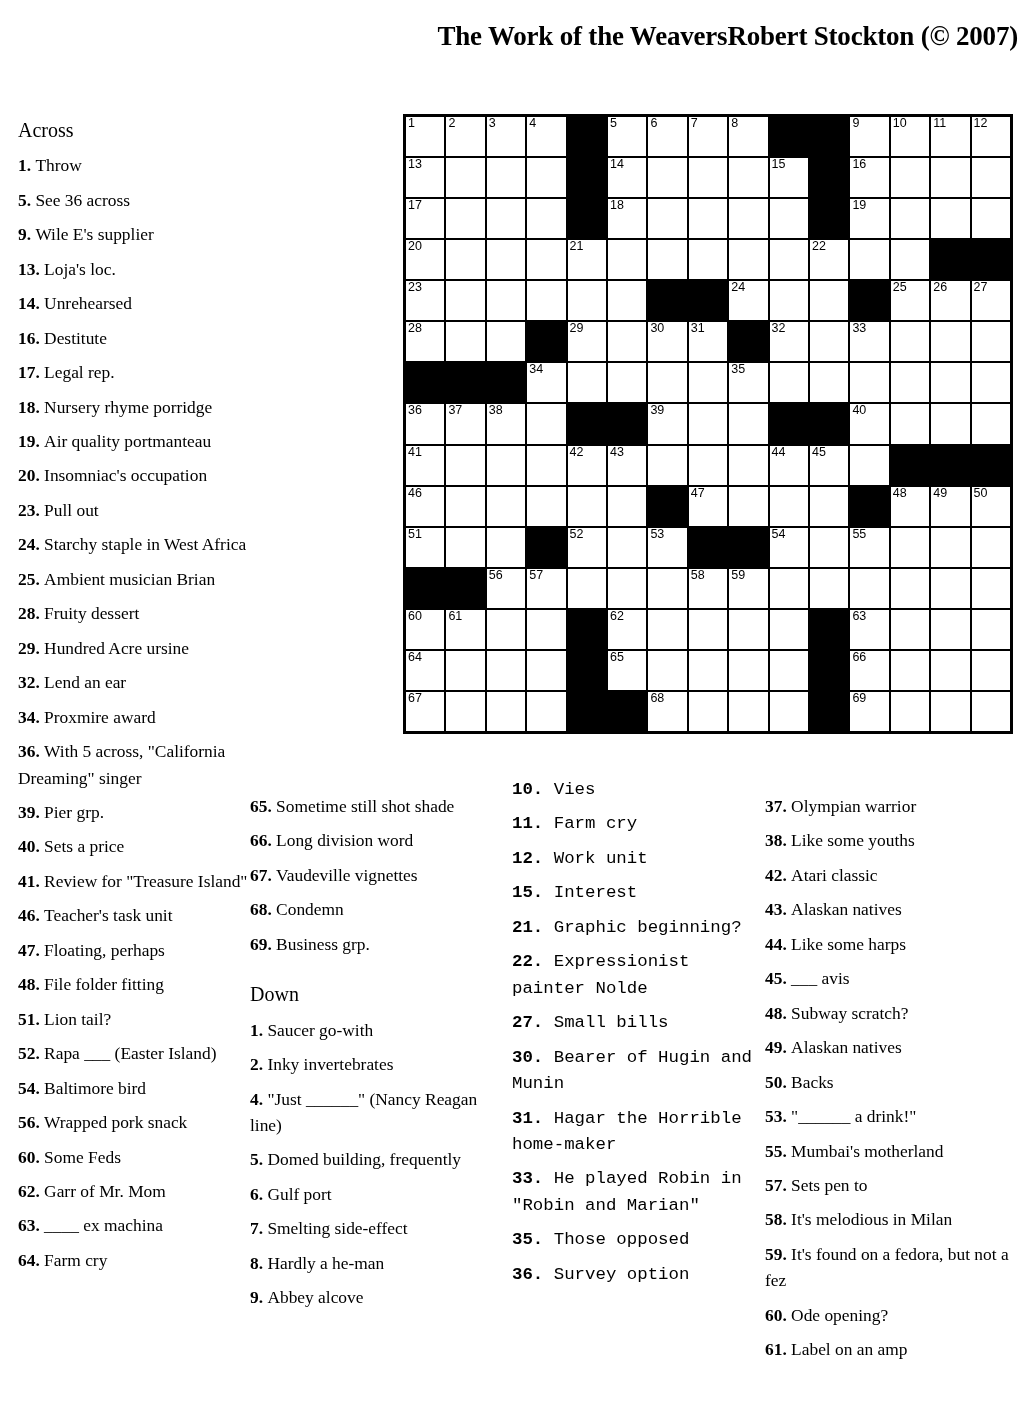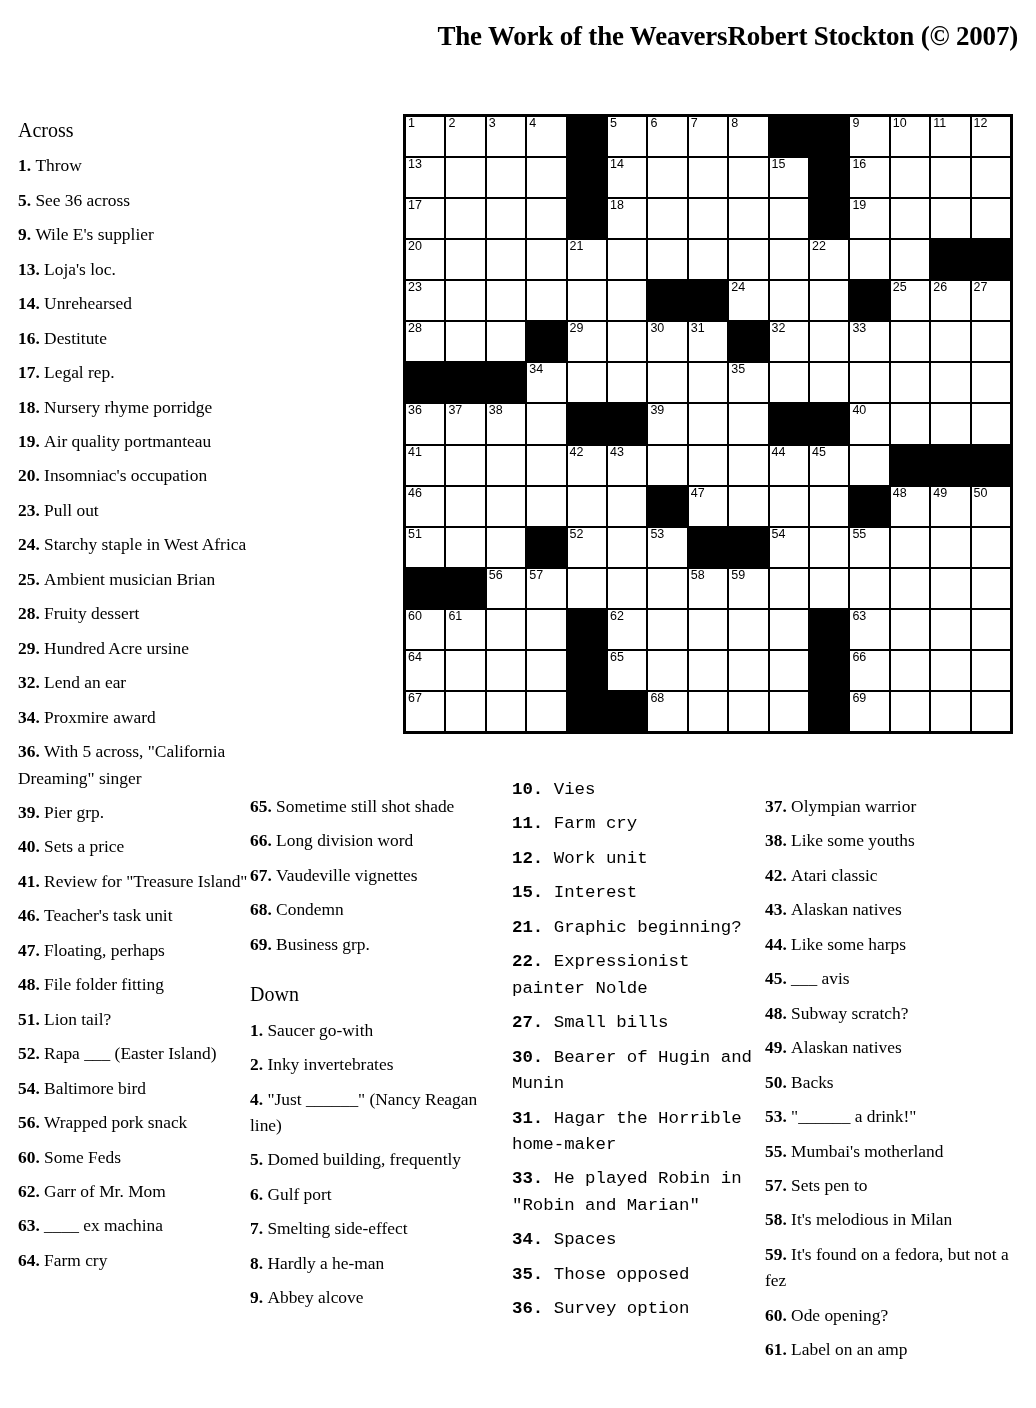--- a/index.html
+++ b/index.html
@@ -535,21 +535,20 @@
       <div class="clue"><span class="cnum">10. </span><span class="ctext">Vies</span></div>
       <div class="clue"><span class="cnum">11. </span><span class="ctext">Farm cry</span></div>
       <div class="clue"><span class="cnum">12. </span><span class="ctext">Work unit</span></div>
       <div class="clue"><span class="cnum">15. </span><span class="ctext">Interest</span></div>
       <div class="clue"><span class="cnum">21. </span><span class="ctext">Graphic beginning?</span></div>
       <div class="clue"><span class="cnum">22. </span><span class="ctext">Expressionist painter Nolde</span></div>
       <div class="clue"><span class="cnum">27. </span><span class="ctext">Small bills</span></div>
       <div class="clue"><span class="cnum">30. </span><span class="ctext">Bearer of Hugin and Munin</span></div>
       <div class="clue"><span class="cnum">31. </span><span class="ctext">Hagar the Horrible home-maker</span></div>
       <div class="clue"><span class="cnum">33. </span><span class="ctext">He played Robin in "Robin and Marian"</span></div>
-      <div class="clue"><span class="cnum">34. </span><span class="ctext">Spaces</span></div>
       <div class="clue"><span class="cnum">35. </span><span class="ctext">Those opposed</span></div>
       <div class="clue"><span class="cnum">36. </span><span class="ctext">Survey option</span></div>
     </div>
 </div>
 
 <div class="clue-col" id="clues-col-4">
   <div>
       <div class="clue"><span class="cnum">37. </span><span class="ctext">Olympian warrior</span></div>
       <div class="clue"><span class="cnum">38. </span><span class="ctext">Like some youths</span></div>
       <div class="clue"><span class="cnum">42. </span><span class="ctext">Atari classic</span></div>

